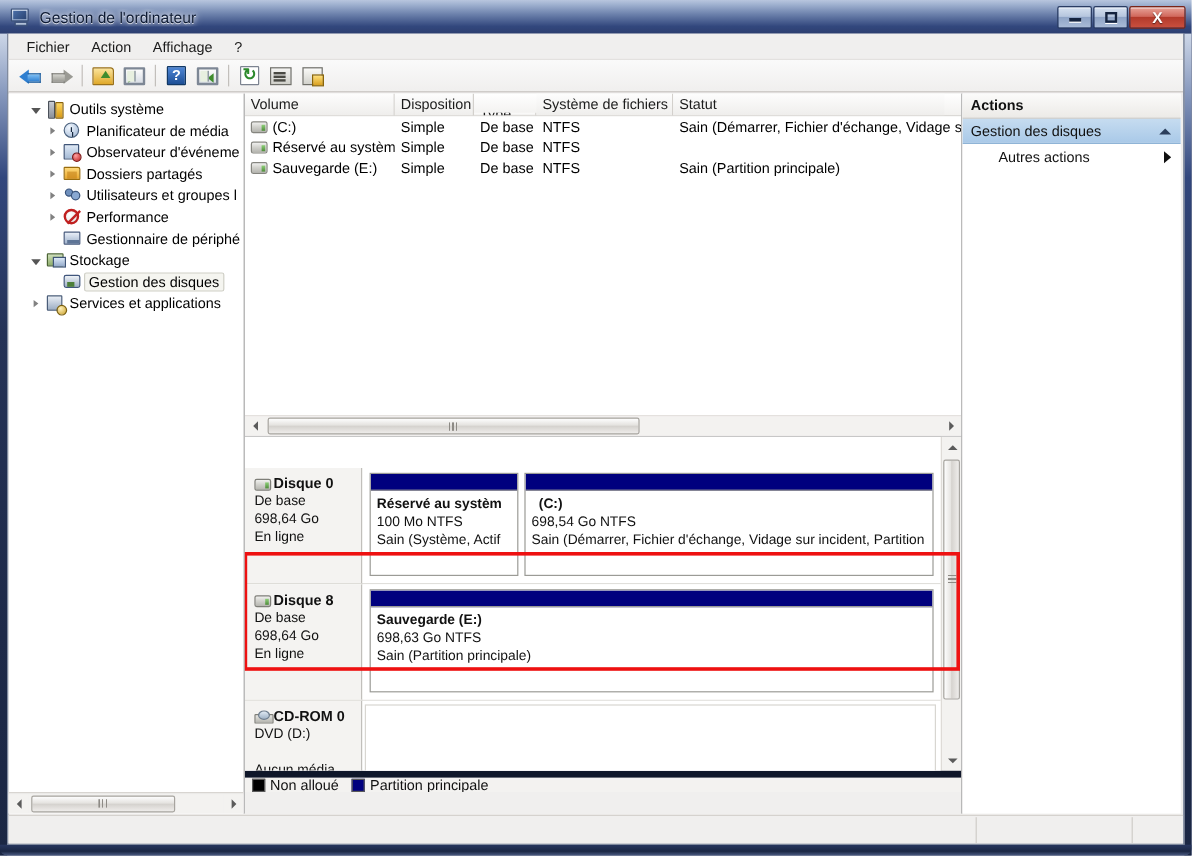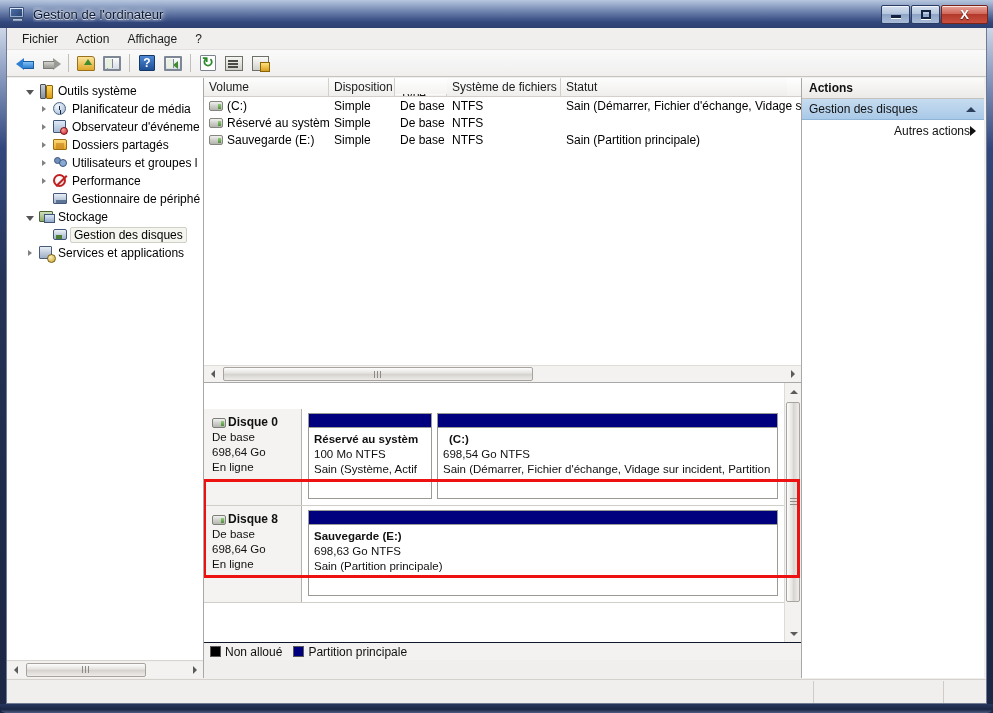--- a/index.html
+++ b/index.html
@@ -387,21 +387,21 @@
     position: absolute;
     border: 3px solid #ee1111;
     pointer-events: none;
     z-index: 40;
   }
 
   
   .legend {
     height: 18px; flex: 0 0 18px;
     background: #f3f2f0;
-    border-top: 1px solid #0f172a;
+    border-top: 6px solid #0f172a;
     display: flex; align-items: center;
     padding-left: 6px; gap: 4px;
     font-size: 12px; color: #111;
   }
   .lg-sw { width: 11px; height: 11px; border: 1px solid #5a5a5a; flex: 0 0 11px; }
   .lg-txt { margin-right: 7px; }
 
   
   .center-hscroll {
     height: 18px; flex: 0 0 18px;
@@ -431,21 +431,21 @@
     display: flex; align-items: center;
     padding: 0 8px 0 7px;
     font-size: 12px; color: #111;
   }
   .ag-label { flex: 1 1 auto; }
   .chev-up { width:0;height:0; border-left:5px solid transparent; border-right:5px solid transparent; border-bottom:5px solid #2c3f5c; }
   .action-item {
     height: 22px; flex: 0 0 22px;
     display: flex; align-items: center;
     padding: 0 8px 0 30px;
-    font-size: 12px; color: #111; text-align: right;
+    font-size: 12px; color: #111;
   }
   .ai-label { flex: 1 1 auto; }
   .chev-right { width:0;height:0; border-top:5px solid transparent; border-bottom:5px solid transparent; border-left:6px solid #111; }
 
   
   .tree-hscroll {
     height: 18px; flex: 0 0 18px;
     background: #f0efee;
     border-top: 1px solid #d8d5d1;
     display: flex; align-items: center;
@@ -807,20 +807,34 @@
                   <div class="part" style="flex: 1 1 auto;">
                     <div class="part-bar" style="background: rgb(0, 0, 126);"></div>
                     <div class="part-body">
                       <div class="part-name">Sauvegarde  (E:)</div>
                       <div>698,63 Go NTFS</div>
                       <div>Sain (Partition principale)</div>
                     </div>
                   </div>
                 </div>
               </div>
+              <div class="disk-row cdrom" style="height: 76px;">
+                <div class="disk-info">
+                  <div class="di-title">
+                    <span class="di-cdic"></span>
+                    <span>CD-ROM 0</span>
+                  </div>
+                  <div>DVD (D:)</div>
+                  <div style="min-height: 15px;"></div>
+                  <div>Aucun média</div>
+                </div>
+                <div class="parts">
+                  <div class="part-empty"></div>
+                </div>
+              </div>
             </div>
           <div class="disk-vscroll">
             <div class="sb-arrow up">
                 <i></i>
               </div>
             <div class="sb-vtrack">
               <div class="sb-thumb-v" style="height:200px;">
                   <div class="grip-v"></div>
                 </div>
             </div>

